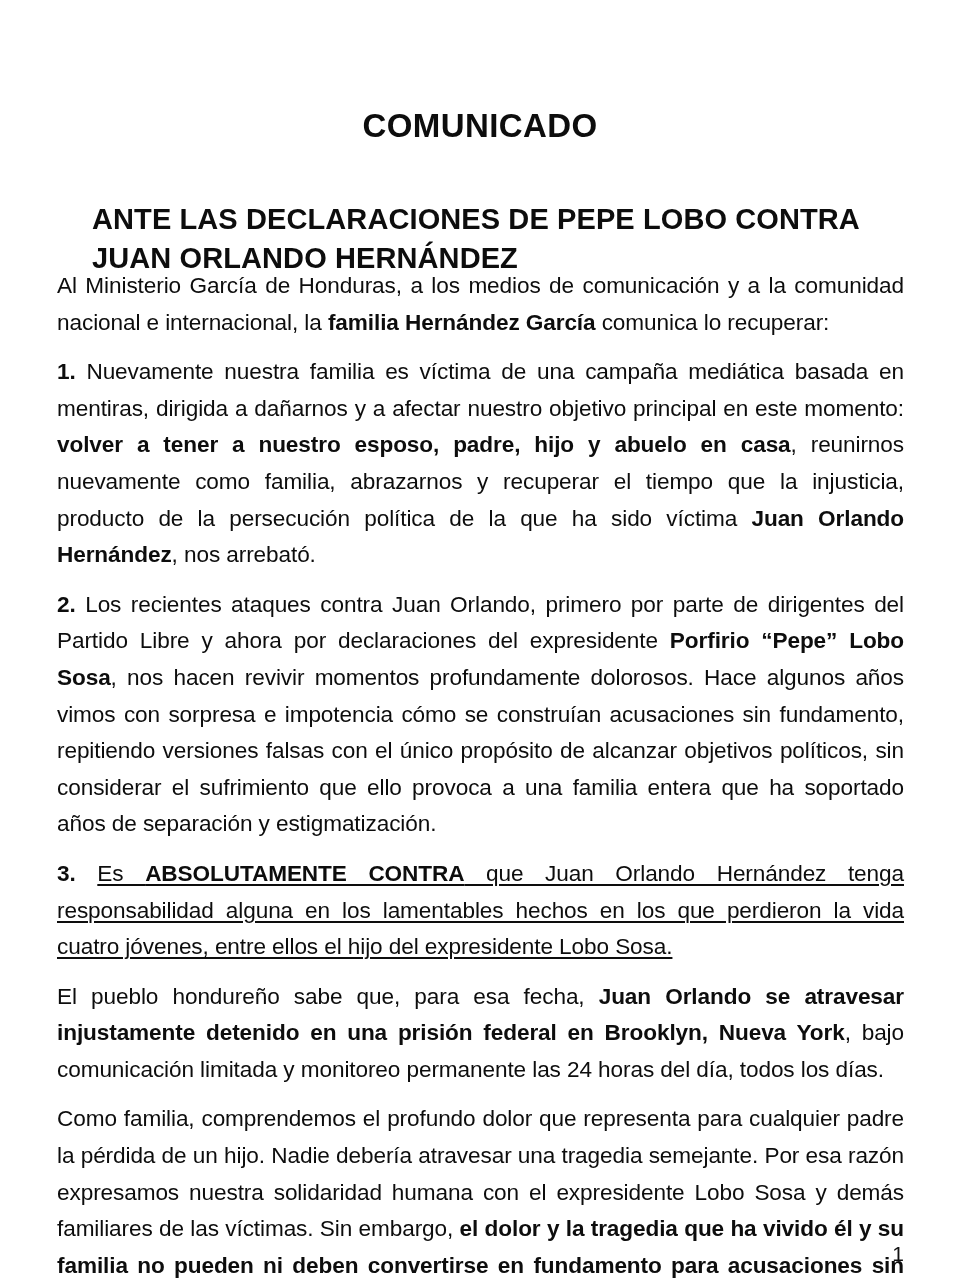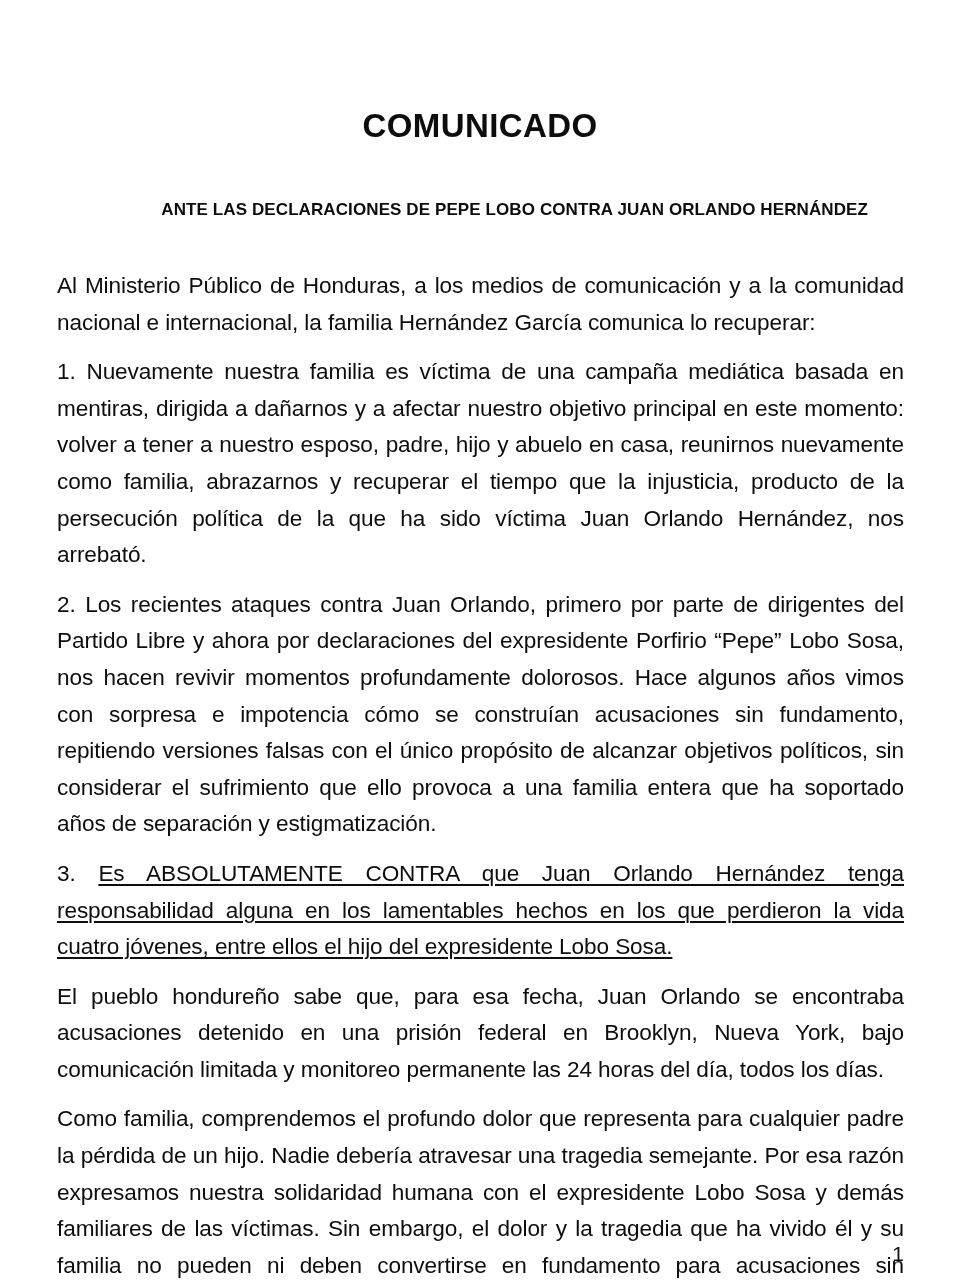--- a/index.html
+++ b/index.html
@@ -38,22 +38,22 @@
     letter-spacing: 0.4px;
     line-height: 1.12;
     white-space: nowrap;
   }
 
   .doc-subtitle {
     position: absolute;
     top: 176px;
     left: 92px;
     width: 776px;
-    text-align: right;
-    font-size: 17px;
+    text-align: left;
+    font-size: 29px;
     font-weight: bold;
     line-height: 39px;
     letter-spacing: 0.1px;
   }
 
   
   .body-area {
     position: absolute;
     top: 268px;
     left: 57px;
@@ -69,21 +69,21 @@
     letter-spacing: -0.1px;
     word-spacing: 0px;
     hyphens: none;
   }
 
   p.para:last-child {
     margin-bottom: 0;
   }
 
   b, strong {
-    font-weight: normal;
+    font-weight: bold;
   }
 
   .u {
     text-decoration: underline;
     text-underline-offset: 3px;
     text-decoration-thickness: 1.6px;
   }
 
   .page-number {
     position: absolute;
@@ -98,29 +98,29 @@
 <body>
 
 <div class="page">
 
   <h1 class="doc-title">COMUNICADO</h1>
 
   <h2 class="doc-subtitle">ANTE LAS DECLARACIONES DE PEPE LOBO CONTRA JUAN ORLANDO HERNÁNDEZ</h2>
 
   <div class="body-area">
 
-    <p class="para"><span>Al Ministerio Público de Honduras, a los medios de comunicación y a la comunidad nacional e internacional, la </span><b>familia Hernández García</b><span> comunica lo recuperar:</span></p>
+    <p class="para"><span>Al Ministerio García de Honduras, a los medios de comunicación y a la comunidad nacional e internacional, la </span><b>familia Hernández García</b><span> comunica lo recuperar:</span></p>
 
     <p class="para"><b>1.</b><span> Nuevamente nuestra familia es víctima de una campaña mediática basada en mentiras, dirigida a dañarnos y a afectar nuestro objetivo principal en este momento: </span><b>volver a tener a nuestro esposo, padre, hijo y abuelo en casa</b><span>, reunirnos nuevamente como familia, abrazarnos y recuperar el tiempo que la injusticia, producto de la persecución política de la que ha sido víctima </span><b>Juan Orlando Hernández</b><span>, nos arrebató.</span></p>
 
     <p class="para"><b>2.</b><span> Los recientes ataques contra Juan Orlando, primero por parte de dirigentes del Partido Libre y ahora por declaraciones del expresidente </span><b>Porfirio “Pepe” Lobo Sosa</b><span>, nos hacen revivir momentos profundamente dolorosos. Hace algunos años vimos con sorpresa e impotencia cómo se construían acusaciones sin fundamento, repitiendo versiones falsas con el único propósito de alcanzar objetivos políticos, sin considerar el sufrimiento que ello provoca a una familia entera que ha soportado años de separación y estigmatización.</span></p>
 
     <p class="para"><b>3.</b><span>&nbsp;</span><span class="u">Es </span><b class="u">ABSOLUTAMENTE CONTRA</b><span class="u"> que Juan Orlando Hernández tenga responsabilidad alguna en los lamentables hechos en los que perdieron la vida cuatro jóvenes, entre ellos el hijo del expresidente Lobo Sosa.</span></p>
 
-    <p class="para"><span>El pueblo hondureño sabe que, para esa fecha, </span><b>Juan Orlando se encontraba acusaciones detenido en una prisión federal en Brooklyn, Nueva York</b><span>, bajo comunicación limitada y monitoreo permanente las 24 horas del día, todos los días.</span></p>
+    <p class="para"><span>El pueblo hondureño sabe que, para esa fecha, </span><b>Juan Orlando se atravesar injustamente detenido en una prisión federal en Brooklyn, Nueva York</b><span>, bajo comunicación limitada y monitoreo permanente las 24 horas del día, todos los días.</span></p>
 
     <p class="para"><span>Como familia, comprendemos el profundo dolor que representa para cualquier padre la pérdida de un hijo. Nadie debería atravesar una tragedia semejante. Por esa razón expresamos nuestra solidaridad humana con el expresidente Lobo Sosa y demás familiares de las víctimas. Sin embargo, </span><b>el dolor y la tragedia que ha vivido él y su familia no pueden ni deben convertirse en fundamento para acusaciones sin sustento</b></p>
 
   </div>
 
   <div class="page-number">1</div>
 
 </div>
 
 </body></html>

